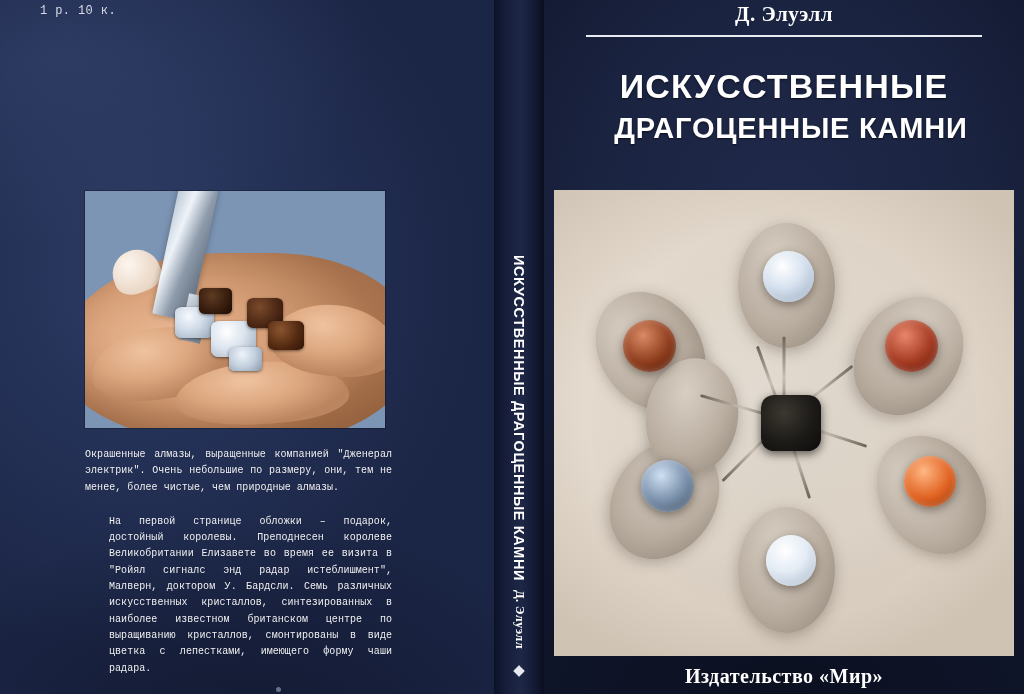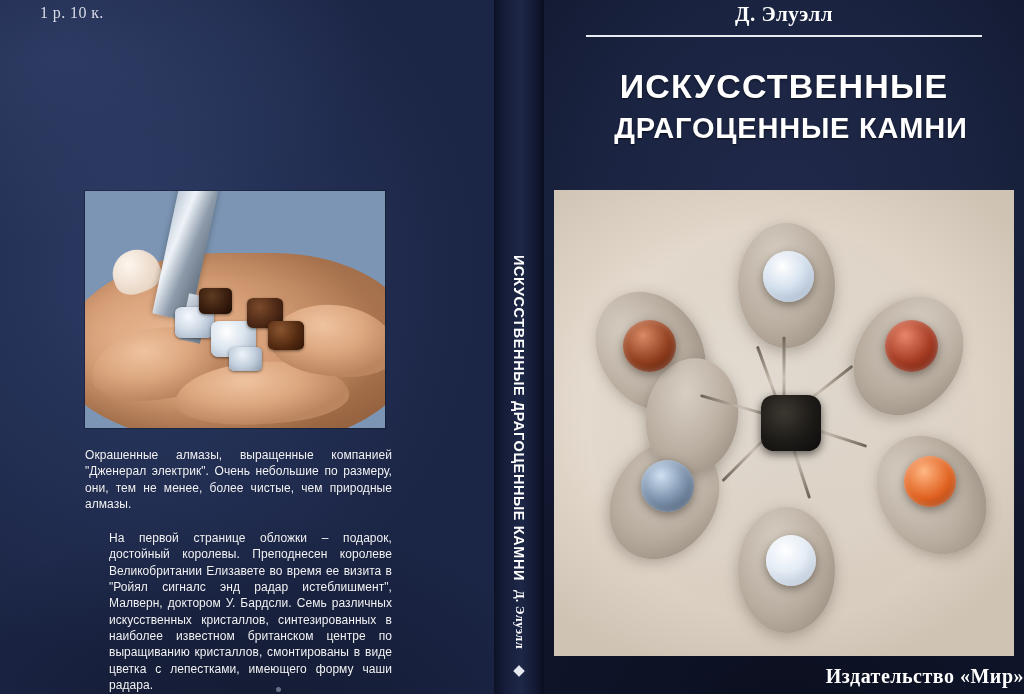--- a/index.html
+++ b/index.html
@@ -41,22 +41,22 @@
       radial-gradient(ellipse 120% 60% at 50% 110%, rgba(10,14,30,0.55) 0%, rgba(10,14,30,0) 60%),
       radial-gradient(ellipse 90% 40% at 12% 8%, rgba(60,75,120,0.45) 0%, rgba(60,75,120,0) 70%);
     pointer-events: none;
   }
 
   #price-tag {
     position: absolute;
     left: 40px;
     top: 4px;
     color: #d8dbe6;
-    font-family: Liberation Serif, serif;
-    font-size: 16px;
+    font-family: Liberation Mono, monospace;
+    font-size: 12px;
     letter-spacing: 0.4px;
     z-index: 4;
   }
 
   
   #back-photo {
     position: absolute;
     left: 85px;
     top: 191px;
     width: 300px;
@@ -139,22 +139,22 @@
   #back-text {
     position: absolute;
     left: 85px;
     top: 447px;
     width: 307px;
     z-index: 4;
     color: #f2f3f7;
   }
   #back-text p {
     margin: 0 0 18px 0;
-    font-family: Liberation Sans, sans-serif;
-    font-size: 12px;
+    font-family: Liberation Mono, monospace;
+    font-size: 10px;
     line-height: 16.3px;
     text-align: justify;
     letter-spacing: 0.05px;
     text-shadow: 0 0 1px rgba(0,0,0,0.35);
   }
   #back-text p:last-child { margin-bottom: 0; margin-left: 24px; }
 
   
   #spine {
     position: absolute;
@@ -326,21 +326,21 @@
     border-radius: 22%;
     background: radial-gradient(circle at 38% 32%, #3c3730 0%, #1d1b18 55%, #0c0b0a 100%);
     box-shadow: 0 3px 10px rgba(0,0,0,0.6);
     z-index: 6;
   }
 
   #publisher {
     position: absolute;
     left: 0; right: 0;
     bottom: 6px;
-    text-align: right;
+    text-align: center;
     color: #ffffff;
     font-family: "Liberation Serif", serif;
     font-weight: bold;
     font-size: 20px;
     letter-spacing: 0.5px;
     z-index: 5;
   }
 
   
   #left-edge {

